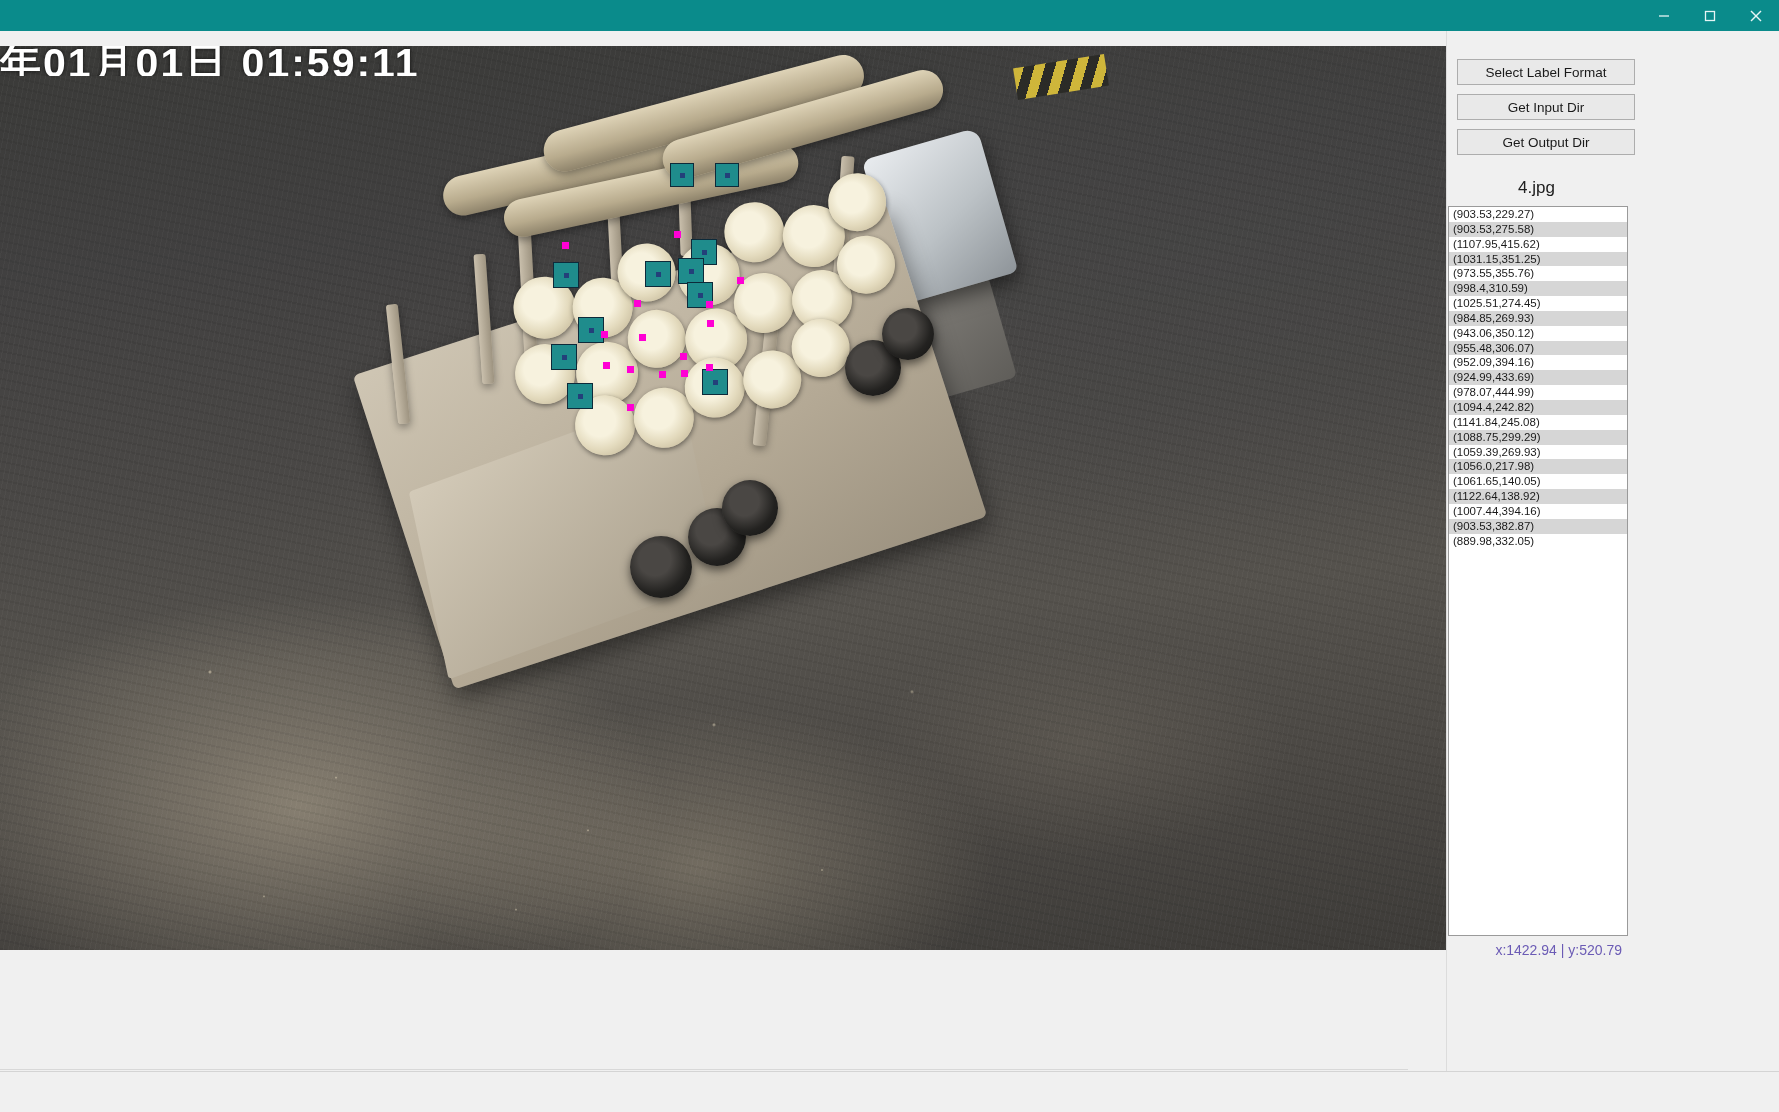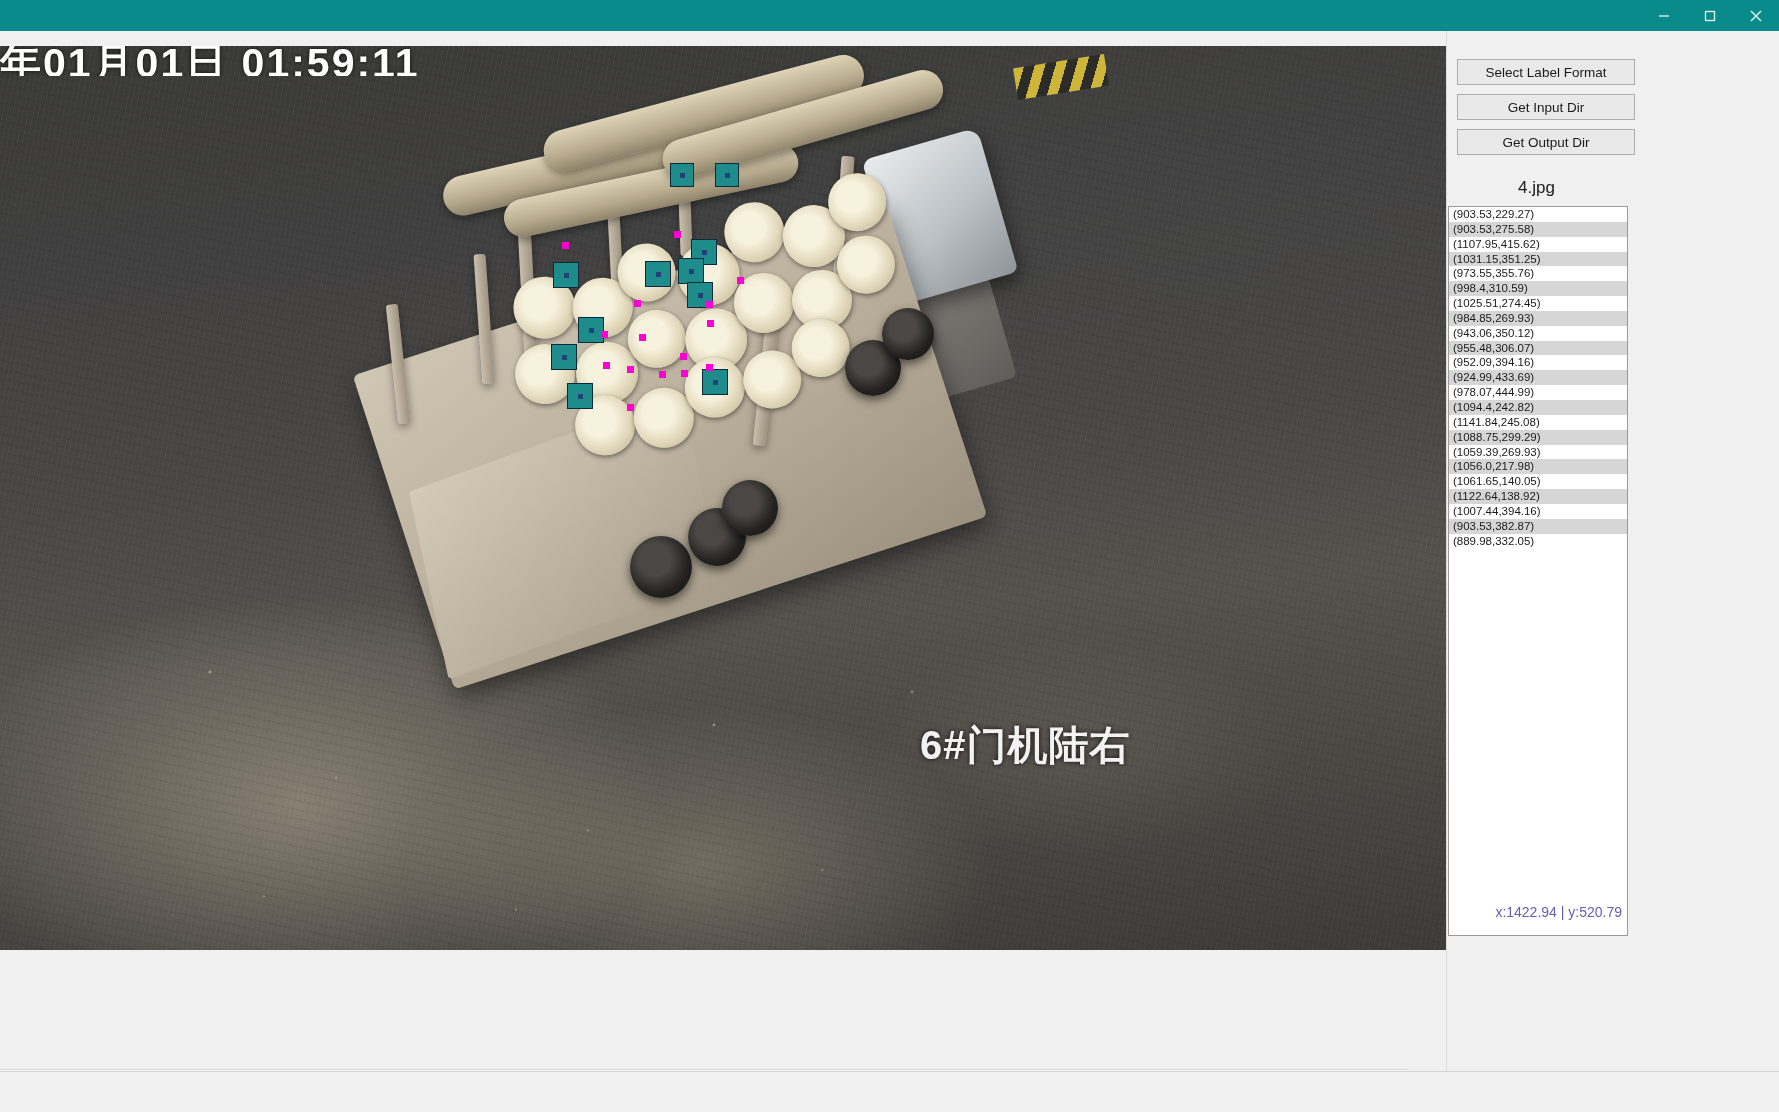--- a/index.html
+++ b/index.html
@@ -202,21 +202,21 @@
     height:14.85px; line-height:14.85px;
     padding-left:4px;
     font-size:11.5px; color:#1a1a1a;
     white-space:nowrap;
     cursor:default;
   }
   .coord-row.alt { background:#d6d6d6; }
   .coord-row:not(.alt) { background:#ffffff; }
 
   .mouse-coords {
-    position:absolute; top:873px; left:0; width:179px;
+    position:absolute; top:911px; left:0; width:179px;
     text-align:right; padding-right:4px;
     font-size:14px; color:#6b5bb5;
     white-space:nowrap;
   }
 
   
   .bottombar {
     position:absolute; left:0; top:1071px;
     width:1779px; height:41px;
     background:#f0f0f0;
@@ -294,21 +294,20 @@
         <div class="log" style="left:290px; top:248px; width:58px; height:58px;"></div>
       </div>
 
       <div class="wheel" style="left:630px;top:490px;width:62px;height:62px;"></div>
       <div class="wheel" style="left:688px;top:462px;width:58px;height:58px;"></div>
       <div class="wheel" style="left:722px;top:434px;width:56px;height:56px;"></div>
       <div class="wheel" style="left:845px;top:294px;width:56px;height:56px;"></div>
       <div class="wheel" style="left:882px;top:262px;width:52px;height:52px;"></div>
 
       <div class="osd-time">年01月01日 01:59:11</div>
-      <div class="osd-label">6#门机陆右</div>
 
       <div id="ann-layer" style="position:absolute;inset:0;">
           <div class="ann-box" style="left: 670px; top: 117px; width: 24px; height: 24px; background: rgb(31, 140, 140);"></div>
           <div class="ann-box" style="left: 715px; top: 117px; width: 24px; height: 24px; background: rgb(31, 140, 140);"></div>
           <div class="ann-box" style="left: 691px; top: 193px; width: 26px; height: 26px; background: rgb(31, 140, 140);"></div>
           <div class="ann-box" style="left: 553px; top: 216px; width: 26px; height: 26px; background: rgb(31, 140, 140);"></div>
           <div class="ann-box" style="left: 645px; top: 215px; width: 26px; height: 26px; background: rgb(31, 140, 140);"></div>
           <div class="ann-box" style="left: 678px; top: 212px; width: 26px; height: 26px; background: rgb(31, 140, 140);"></div>
           <div class="ann-box" style="left: 687px; top: 236px; width: 26px; height: 26px; background: rgb(31, 140, 140);"></div>
           <div class="ann-box" style="left: 578px; top: 271px; width: 26px; height: 26px; background: rgb(31, 140, 140);"></div>

